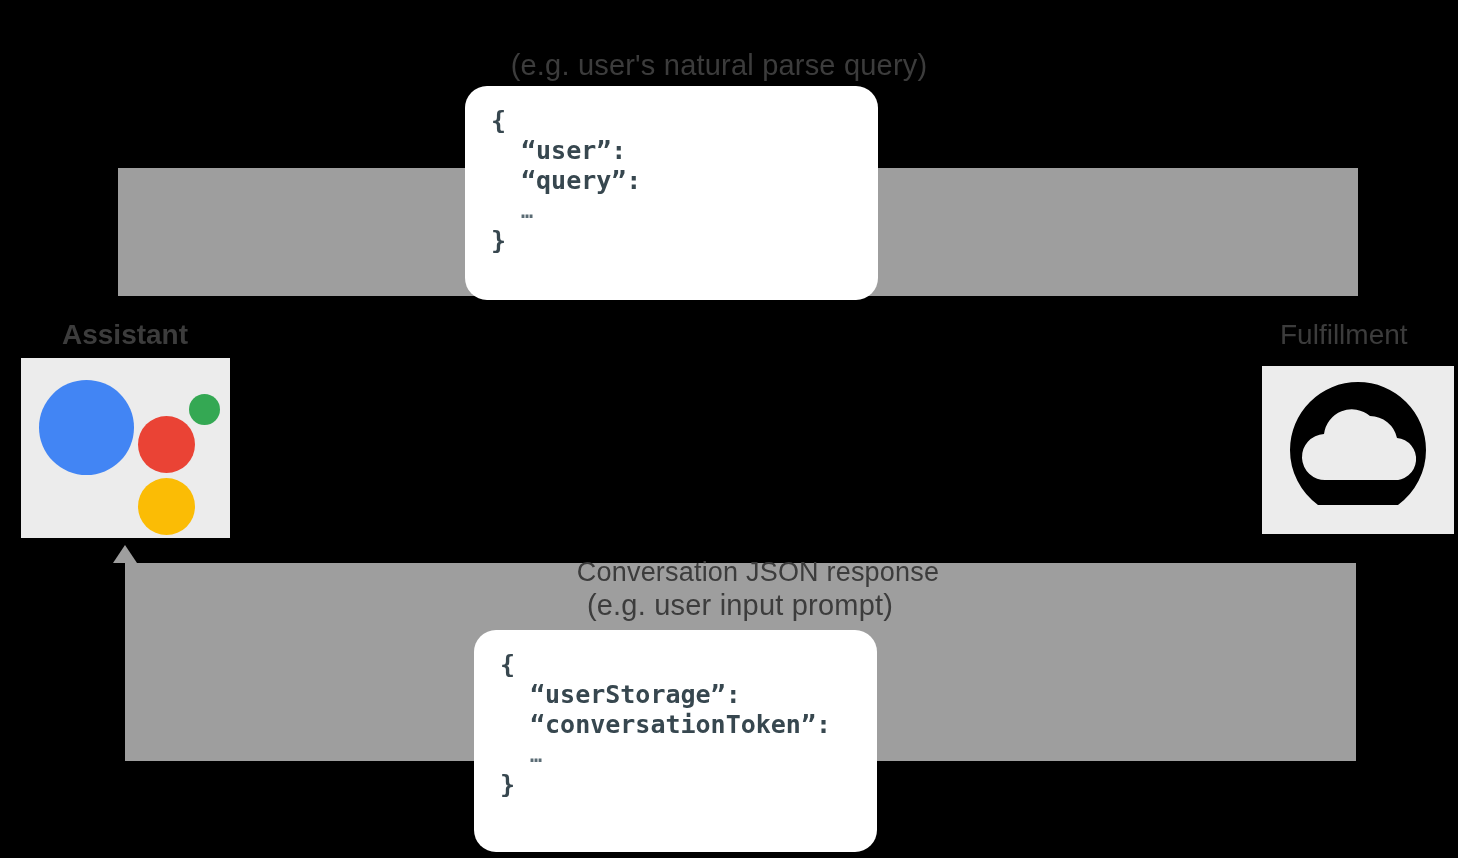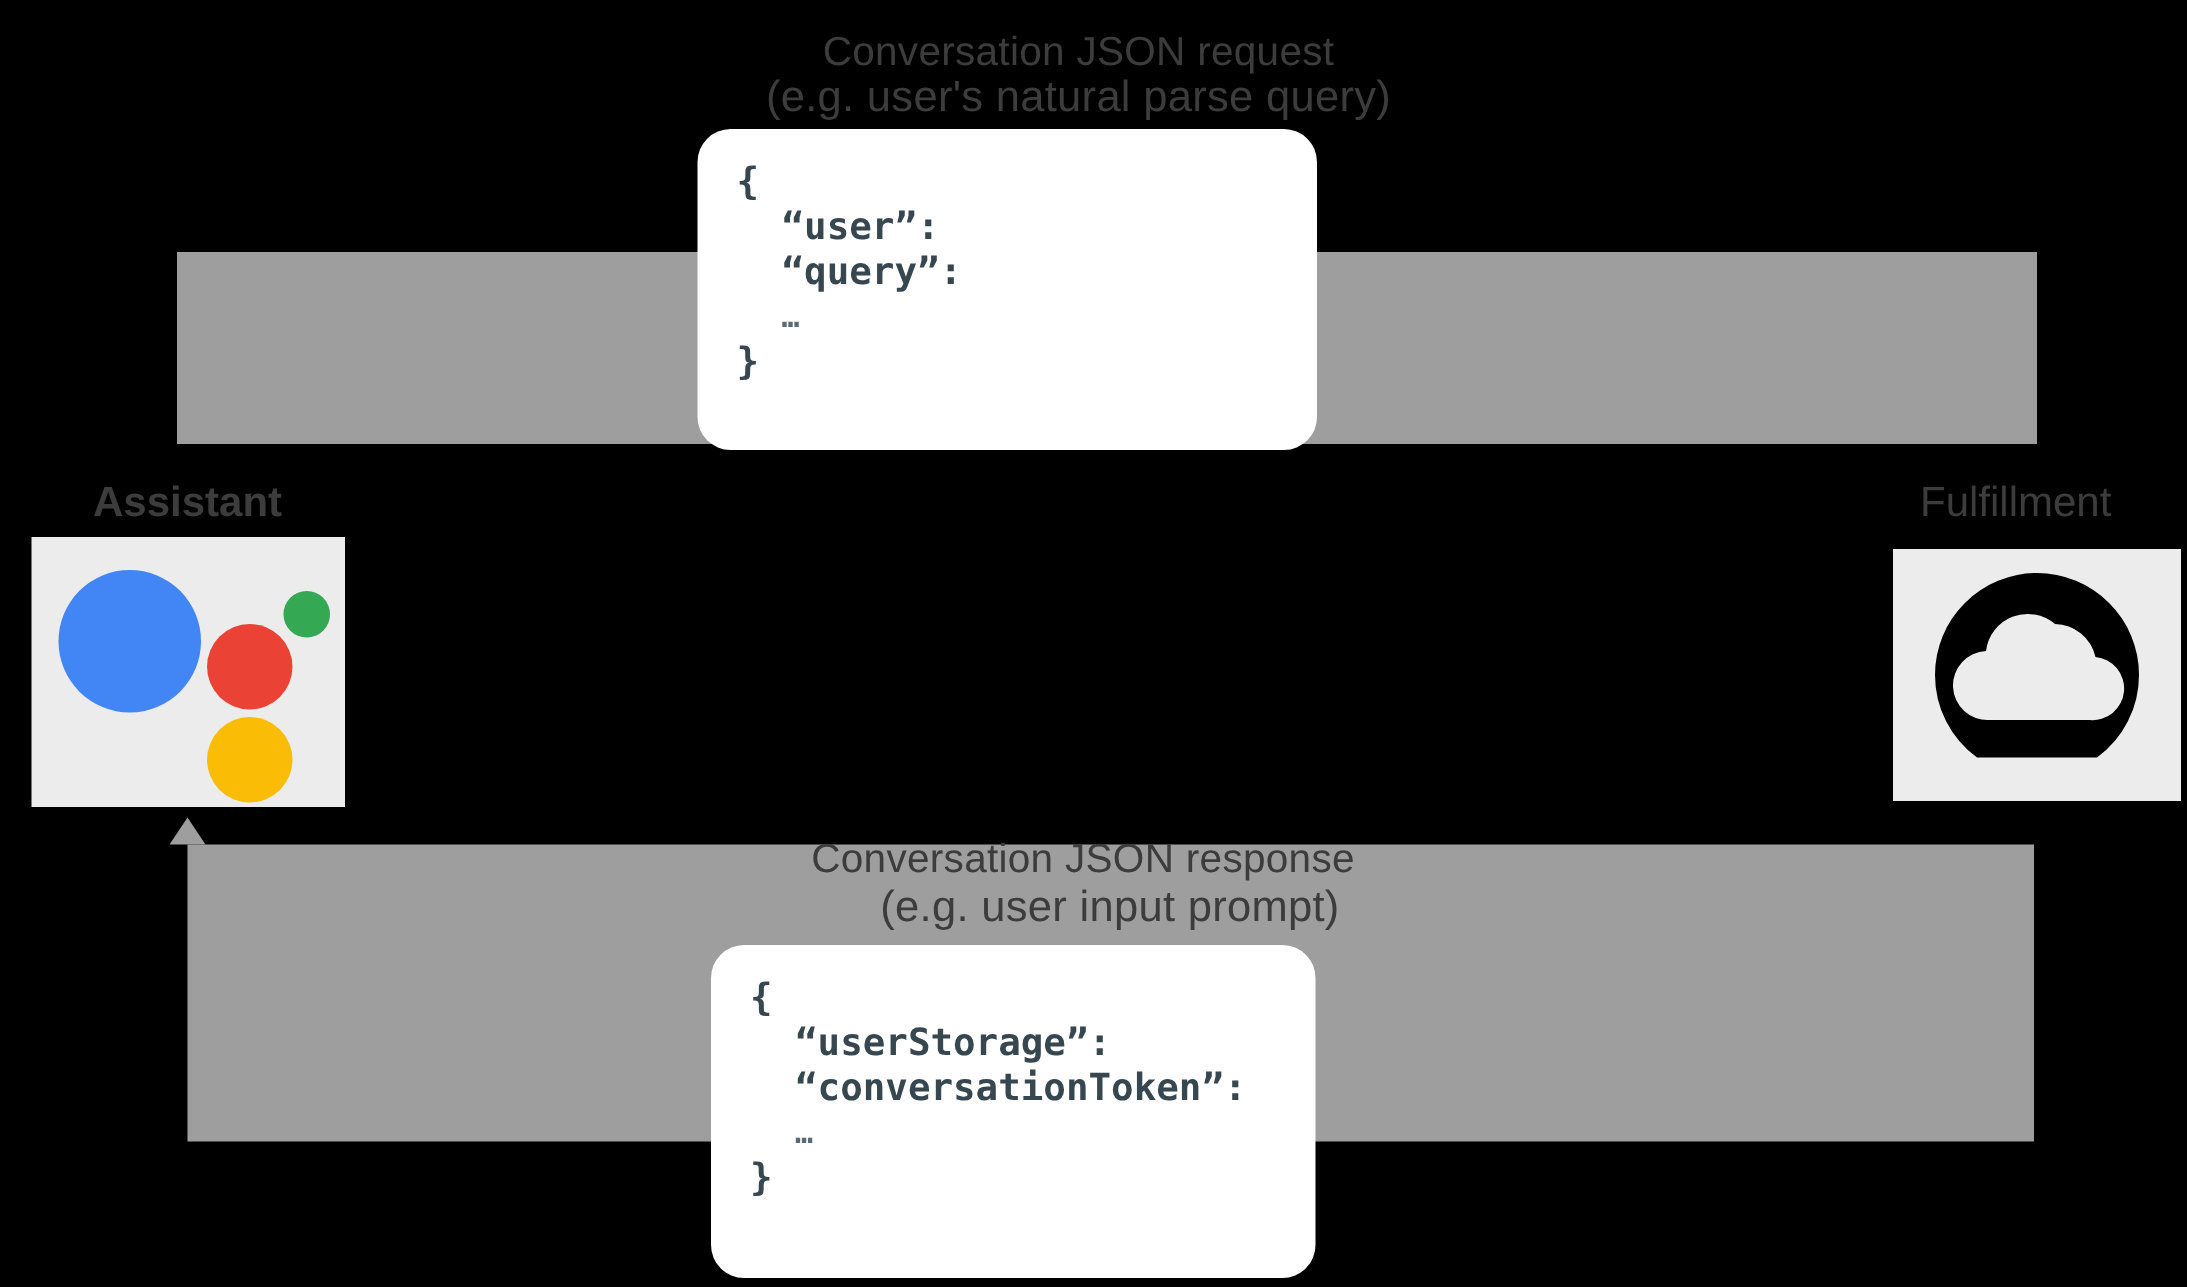--- a/index.html
+++ b/index.html
@@ -103,21 +103,20 @@
   }
 </style>
 </head>
 <body>
 
 <div id="canvas">
 
   <div class="arrow-shaft" style="left:118px; top:168px; width:1240px; height:128px;"></div>
   <div class="arrow-head-right" style="left:1305px; top:187px;"></div>
 
-  <div class="lbl" style="left:429px; top:18px; width:580px;">Conversation JSON request</div>
   <div class="lbl sub" style="left:429px; top:49px; width:580px;">(e.g. user's natural parse query)</div>
 
   <div class="card" style="left:465px; top:86px; width:413px; height:214px;">
     <div class="ln">{</div>
     <div class="ln indent">“user”:</div>
     <div class="ln indent">“query”:</div>
     <div class="ln dots">…</div>
     <div class="ln">}</div>
   </div>
 
@@ -134,21 +133,21 @@
   <div class="icon-tile" style="left:1262px; top:366px; width:192px; height:168px;">
     <svg class="cloud-wrap" viewBox="0 0 192 168">
       <path d="M96 16 a68 68 0 0 1 68 68 a68 68 0 0 1 -28 55 L56 139 A68 68 0 0 1 28 84 A68 68 0 0 1 96 16 Z" fill="#000000"></path>
       <path d="M108 50 a28 28 0 0 1 27 22 a21 21 0 0 1 -4 42 L64 114 a23 23 0 0 1 -2 -46 a28 28 0 0 1 46 -18 Z" fill="#ececec"></path>
     </svg>
   </div>
 
   <div class="arrow-shaft" style="left:125px; top:563px; width:1231px; height:198px;"></div>
   <div class="arrow-head-up" style="left:113px; top:545px;"></div>
 
-  <div class="lbl" style="left:372px; top:556px; width:700px;">Conversation JSON response</div>
+  <div class="lbl" style="left:408px; top:556px; width:700px;">Conversation JSON response</div>
   <div class="lbl sub" style="left:390px; top:589px; width:700px;">(e.g. user input prompt)</div>
 
   <div class="card" style="left:474px; top:630px; width:403px; height:222px;">
     <div class="ln">{</div>
     <div class="ln indent">“userStorage”:</div>
     <div class="ln indent">“conversationToken”:</div>
     <div class="ln dots">…</div>
     <div class="ln">}</div>
   </div>
 

